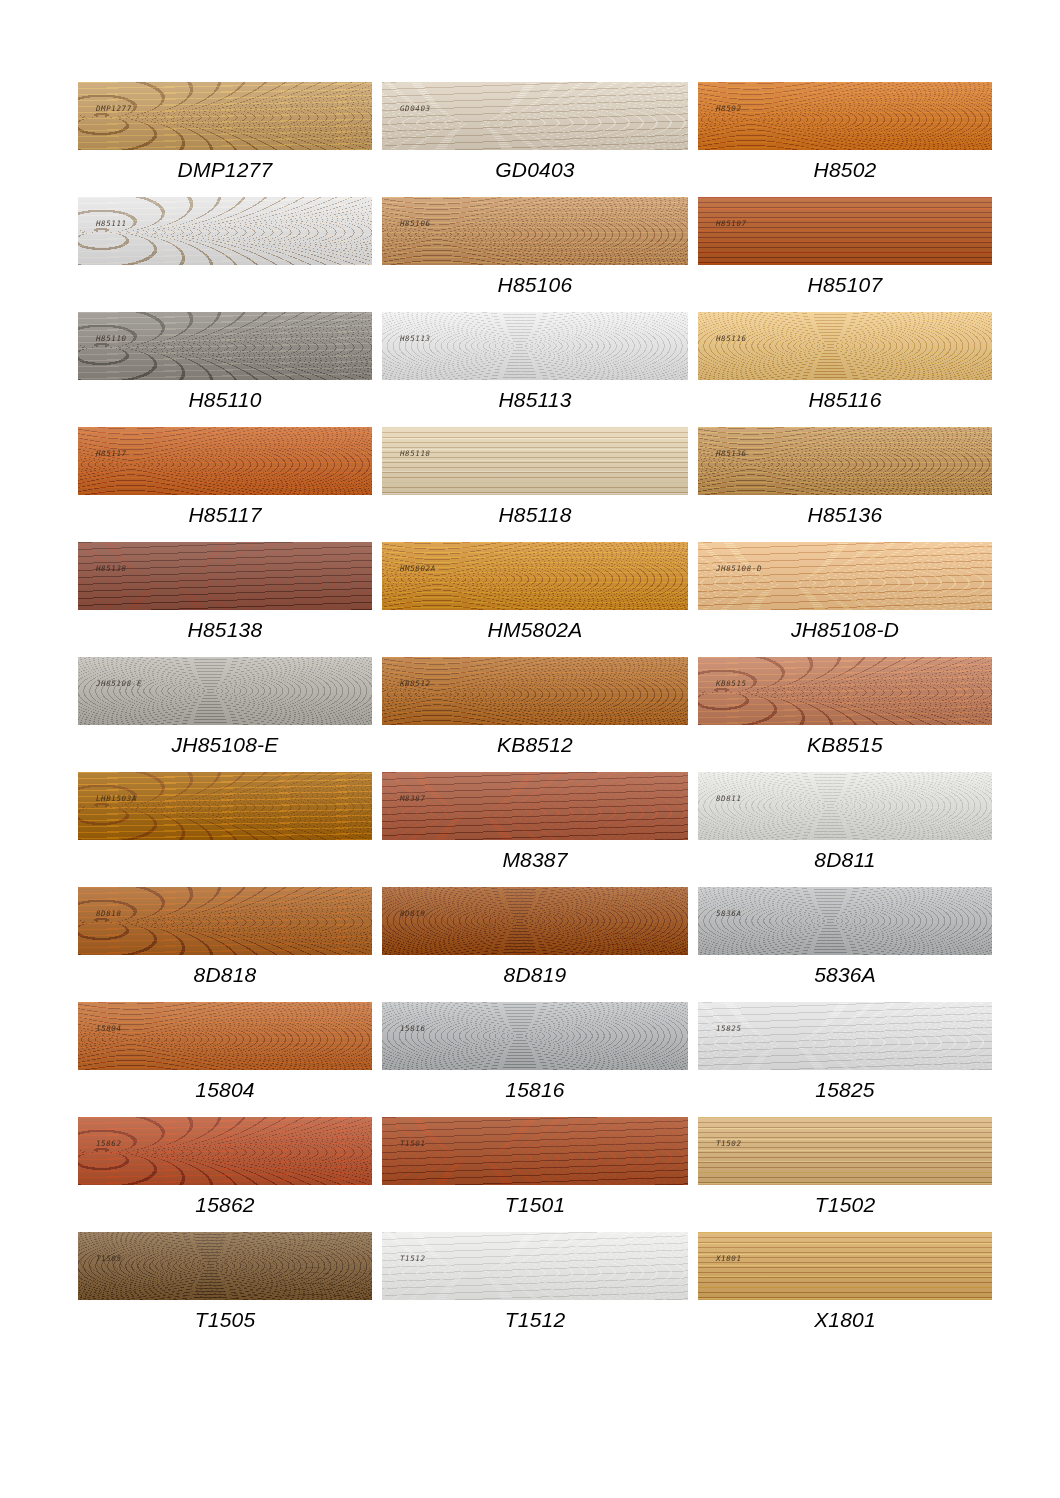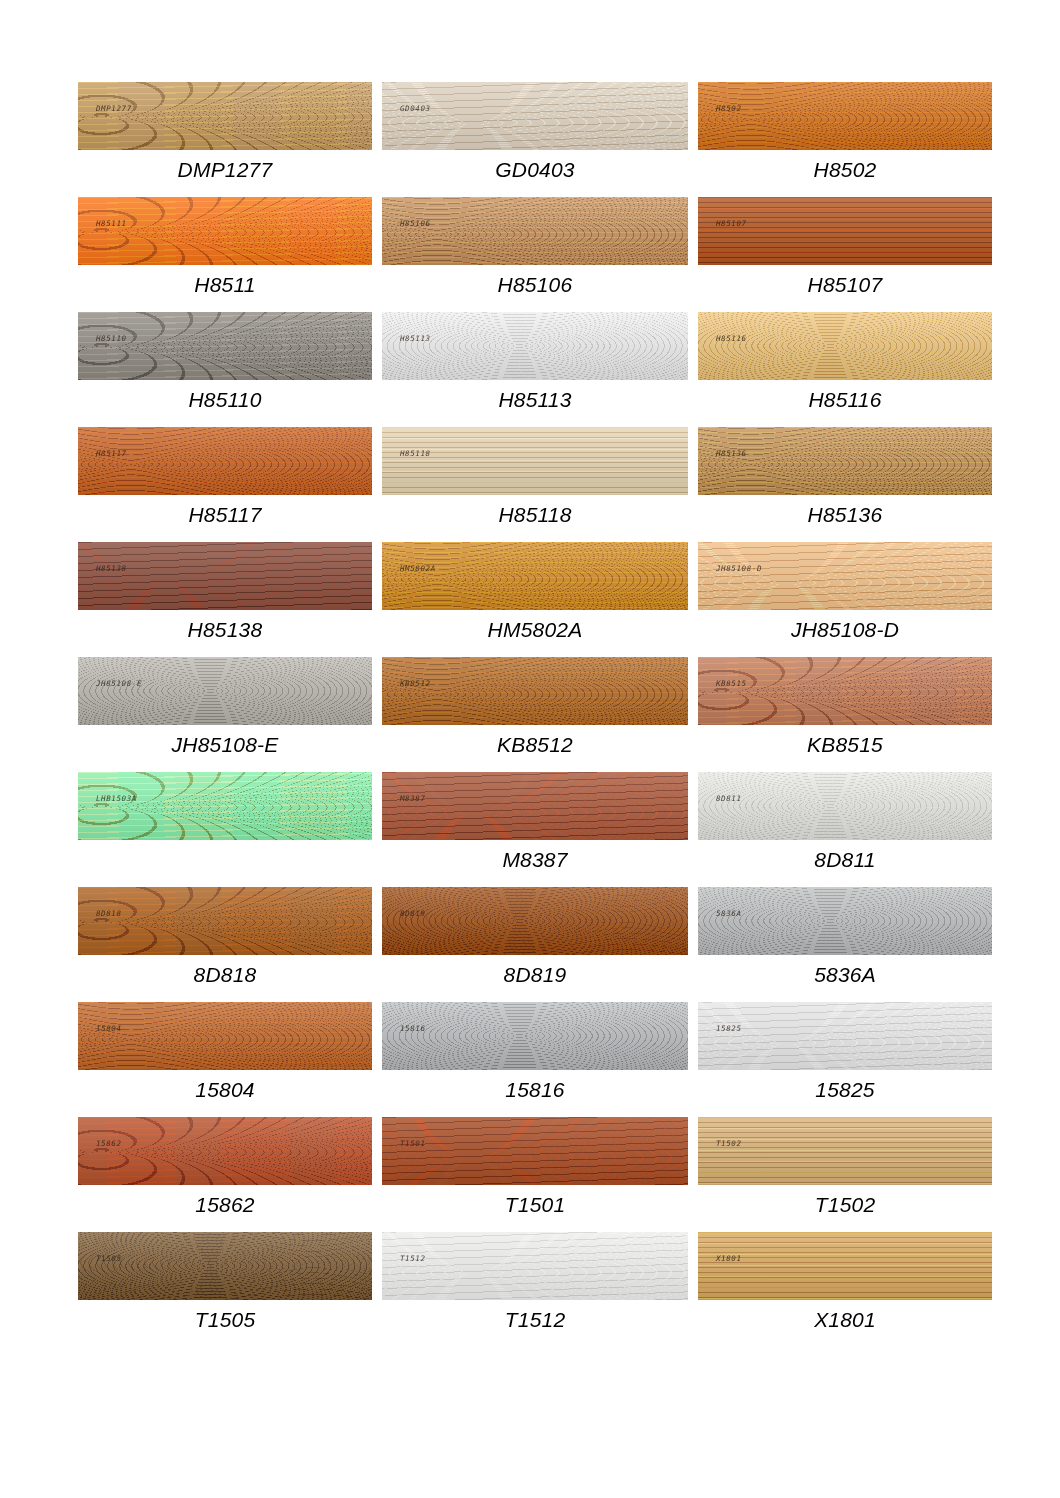--- a/index.html
+++ b/index.html
@@ -126,27 +126,26 @@
       <div class="cell col3">
         <div class="swatch" style="background: rgb(210, 113, 26);">
           <div class="grain" style="background: repeating-radial-gradient(260px 46px at 18% 55%, rgb(156, 79, 12) 0px, rgb(156, 79, 12) 1.2px, transparent 1.2px, transparent 7px);"></div>
           <div class="grain2" style="background: repeating-linear-gradient(rgb(226, 155, 70) 0px, rgb(226, 155, 70) 1px, transparent 1px, transparent 5px);"></div>
           <div class="sheen" style="background: linear-gradient(rgba(255, 255, 255, 0.22), rgba(0, 0, 0, 0.1));"></div>
           <div class="code">H8502</div>
         </div>
         <div class="caption">H8502</div>
       </div>
       <div class="cell col1">
-        <div class="swatch" style="background: #f97316;">
+        <div class="swatch" style="background: #e5e5e5;">
           <div class="grain" style="background: repeating-radial-gradient(380px 40px at 8% 52%, rgb(143, 108, 68) 0px, rgb(143, 108, 68) 1.1px, transparent 1.1px, transparent 9px);"></div>
           <div class="grain2" style="background: repeating-linear-gradient(179deg, rgb(217, 187, 147) 0px, rgb(217, 187, 147) 1.2px, transparent 1.2px, transparent 6px);"></div>
           <div class="sheen" style="background: linear-gradient(rgba(255, 255, 255, 0.2), rgba(0, 0, 0, 0.1));"></div>
           <div class="code">H85111</div>
         </div>
-        <div class="caption">H8511</div>
       </div>
       <div class="cell col2">
         <div class="swatch" style="background: rgb(195, 143, 92);">
           <div class="grain" style="background: repeating-radial-gradient(260px 46px at 18% 55%, rgb(150, 99, 58) 0px, rgb(150, 99, 58) 1.2px, transparent 1.2px, transparent 7px);"></div>
           <div class="grain2" style="background: repeating-linear-gradient(rgb(220, 176, 131) 0px, rgb(220, 176, 131) 1px, transparent 1px, transparent 5px);"></div>
           <div class="sheen" style="background: linear-gradient(rgba(255, 255, 255, 0.22), rgba(0, 0, 0, 0.1));"></div>
           <div class="code">H85106</div>
         </div>
         <div class="caption">H85106</div>
       </div>
@@ -261,21 +260,21 @@
       <div class="cell col3">
         <div class="swatch" style="background: rgb(192, 122, 88);">
           <div class="grain" style="background: repeating-radial-gradient(380px 40px at 8% 52%, rgb(148, 83, 57) 0px, rgb(148, 83, 57) 1.1px, transparent 1.1px, transparent 9px);"></div>
           <div class="grain2" style="background: repeating-linear-gradient(179deg, rgb(216, 157, 124) 0px, rgb(216, 157, 124) 1.2px, transparent 1.2px, transparent 6px);"></div>
           <div class="sheen" style="background: linear-gradient(rgba(255, 255, 255, 0.2), rgba(0, 0, 0, 0.1));"></div>
           <div class="code">KB8515</div>
         </div>
         <div class="caption">KB8515</div>
       </div>
       <div class="cell col1">
-        <div class="swatch" style="background: #86efac;">
+        <div class="swatch" style="background: #a16207;">
           <div class="grain" style="background: repeating-radial-gradient(380px 40px at 8% 52%, rgb(176, 116, 31) 0px, rgb(176, 116, 31) 1.1px, transparent 1.1px, transparent 9px);"></div>
           <div class="grain2" style="background: repeating-linear-gradient(179deg, rgb(240, 198, 132) 0px, rgb(240, 198, 132) 1.2px, transparent 1.2px, transparent 6px);"></div>
           <div class="sheen" style="background: linear-gradient(rgba(255, 255, 255, 0.2), rgba(0, 0, 0, 0.1));"></div>
           <div class="code">LHB1503A</div>
         </div>
       </div>
       <div class="cell col2">
         <div class="swatch" style="background: rgb(169, 89, 60);">
           <div class="grain" style="background: repeating-linear-gradient(178deg, rgb(122, 58, 35) 0px, rgb(122, 58, 35) 1px, transparent 1px, transparent 7px);"></div>
           <div class="grain2" style="background: repeating-radial-gradient(420px 60px at 30% 60%, rgb(196, 125, 93) 0px, rgb(196, 125, 93) 2px, transparent 2px, transparent 14px);"></div>

